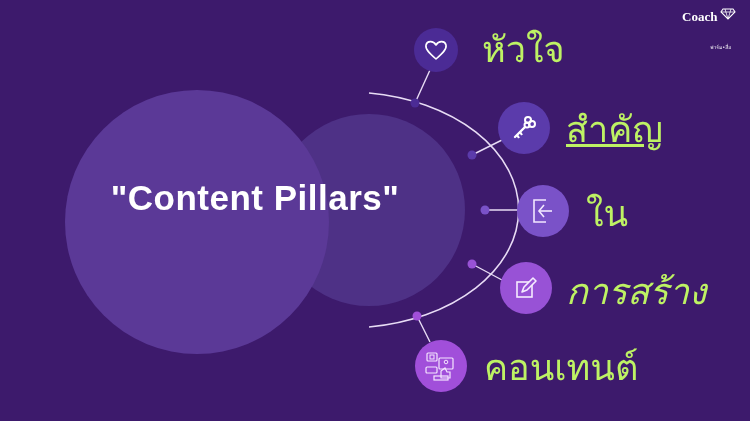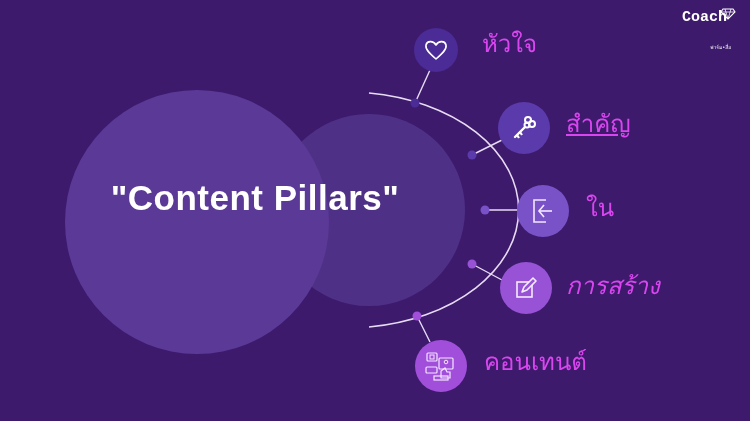--- a/index.html
+++ b/index.html
@@ -1,23 +1,23 @@
 <!DOCTYPE html>
 <html><head>
 <meta charset="utf-8">
 <style>
   html, body { margin:0; padding:0; }
   body { width:750px; height:421px; overflow:hidden; background:#3d1a6c; position:relative; font-family:"DejaVu Sans", sans-serif; }
   .stage { position:absolute; left:0; top:0; width:750px; height:421px; }
   .circle { position:absolute; border-radius:50%; }
   .title { position:absolute; left:60px; top:178px; width:390px; text-align:center; color:#ffffff; font-family:"Liberation Sans", sans-serif; font-weight:bold; font-size:35px; letter-spacing:0.5px; white-space:nowrap; }
   .icon-circle { position:absolute; border-radius:50%; display:flex; align-items:center; justify-content:center; }
-  .label { position:absolute; color:#d946ef; font-family:"DejaVu Sans", sans-serif; font-size:24px; line-height:1; white-space:nowrap; }
+  .label { position:absolute; color:#bef264; font-family:"DejaVu Sans", sans-serif; font-size:36px; line-height:1; white-space:nowrap; }
   .logo { position:absolute; right:10px; top:6px; width:82px; height:40px; color:#ffffff; }
-  .logo .coach { position:absolute; left:24px; top:3px; font-family:Liberation Mono, monospace; font-size:15px; font-weight:bold; }
+  .logo .coach { position:absolute; left:24px; top:3px; font-family:Liberation Serif, serif; font-size:13px; font-weight:bold; }
   .logo .natta { position:absolute; left:20px; top:15px; font-family:"Liberation Serif", serif; font-size:19px; font-weight:bold; letter-spacing:0.5px; }
   .logo .sub { position:absolute; left:52px; top:37px; font-size:5px; }
   .logo .gem { position:absolute; left:62px; top:2px; }
   svg.overlay { position:absolute; left:0; top:0; }
 </style>
 </head>
 <body>
 
 <div class="stage">
 

